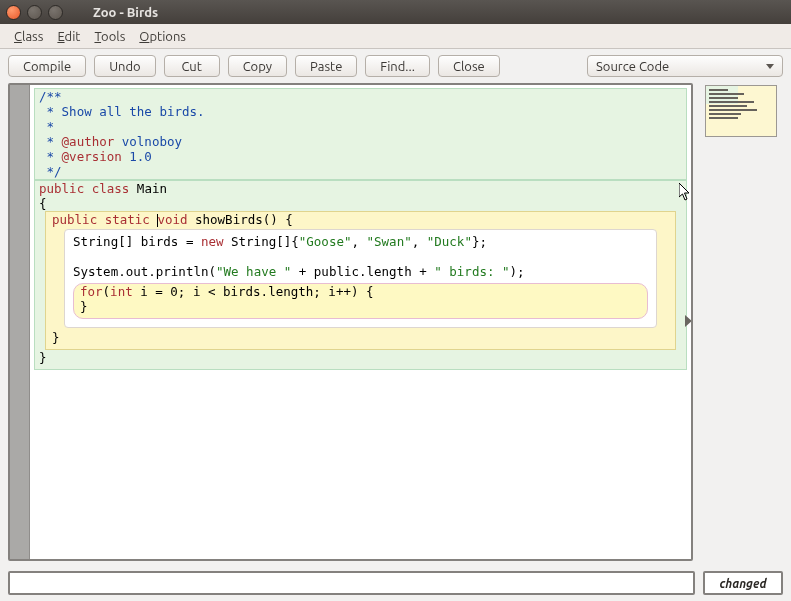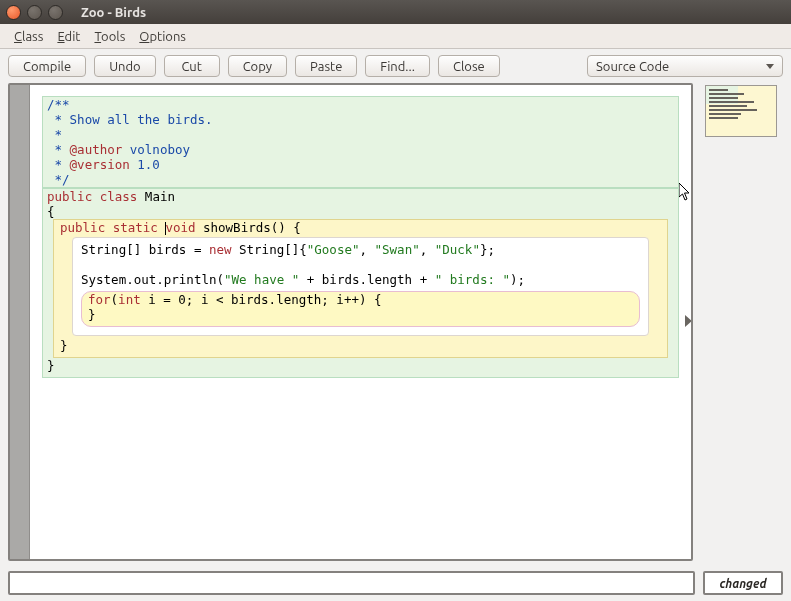--- a/index.html
+++ b/index.html
@@ -14,21 +14,21 @@
   flex-direction: column;
 }
 .titlebar {
   background: linear-gradient(#595551, #443f3b);
   height: 24px;
   display: flex;
   align-items: center;
   color: #e6e3e0;
   font-weight: bold;
   padding: 0 6px;
-  gap: 6px;
+  gap: 18px;
 }
 .window-controls { display: flex; gap: 6px; margin-right: 12px; }
 .wc { width: 15px; height: 15px; border-radius: 50%; border: 1px solid #2d2a27; display:inline-block; }
 .wc-close { background: radial-gradient(circle at 35% 30%, #ff9a6d, #e7582a); }
 .wc-min, .wc-max { background: radial-gradient(circle at 35% 30%, #7a746e, #5d564f); }
 .menubar {
   background: #f0ebe7;
   border-bottom: 1px solid #c9c4c0;
   padding: 3px 8px;
   display: flex;
@@ -96,26 +96,25 @@
 }
 .gutter {
   width: 20px;
   background: #aaa9a7;
   border-right: 1px solid #8f8d8b;
   flex-shrink: 0;
 }
 .code-area {
   flex: 1;
   overflow: auto;
-  padding: 3px 12px;
+  padding: 3px 4px;
   font-family: "DejaVu Sans Mono", monospace;
   font-size: 12.5px;
   line-height: 15px;
   color: #000;
-  margin-top: 8px;
 }
 .block-comment {
   background: #e6f4e2;
   border: 1px solid #b9dec0;
   padding: 0 4px;
 }
 .block-class {
   background: #e6f4e2;
   border: 1px solid #b9dec0;
   padding: 0 4px 4px 4px;
@@ -276,21 +275,21 @@
 <span class="kwblue"> */</span></pre>
       </div>
       <div class="block-class">
 <pre><span class="kw">public</span> <span class="kw">class</span><span> Main</span>
 <span>{</span></pre>
         <div class="block-method">
 <pre><span class="kw">public</span> <span class="kw">static</span> <span class="caret"></span><span class="kw">void</span><span> showBirds() {</span></pre>
           <div class="block-body">
 <pre><span>String[] birds = </span><span class="kw">new</span><span> String[]{</span><span class="str">"Goose"</span><span>, </span><span class="str">"Swan"</span><span>, </span><span class="str">"Duck"</span><span>};</span>
 
-<span>System.out.println(</span><span class="str">"We have "</span><span> + birds.length + </span><span class="str">" birds: "</span><span>);</span></pre>
+<span>System.out.println(</span><span class="str">"We have "</span><span> + public.length + </span><span class="str">" birds: "</span><span>);</span></pre>
             <div class="block-for">
 <pre><span class="kw">for</span><span>(</span><span class="kw">int</span><span> i = 0; i &lt; birds.length; i++) {</span></pre>
 <pre><span>}</span></pre>
             </div>
           </div>
 <pre><span>}</span></pre>
         </div>
 <pre><span>}</span></pre>
       </div>
     </div>

